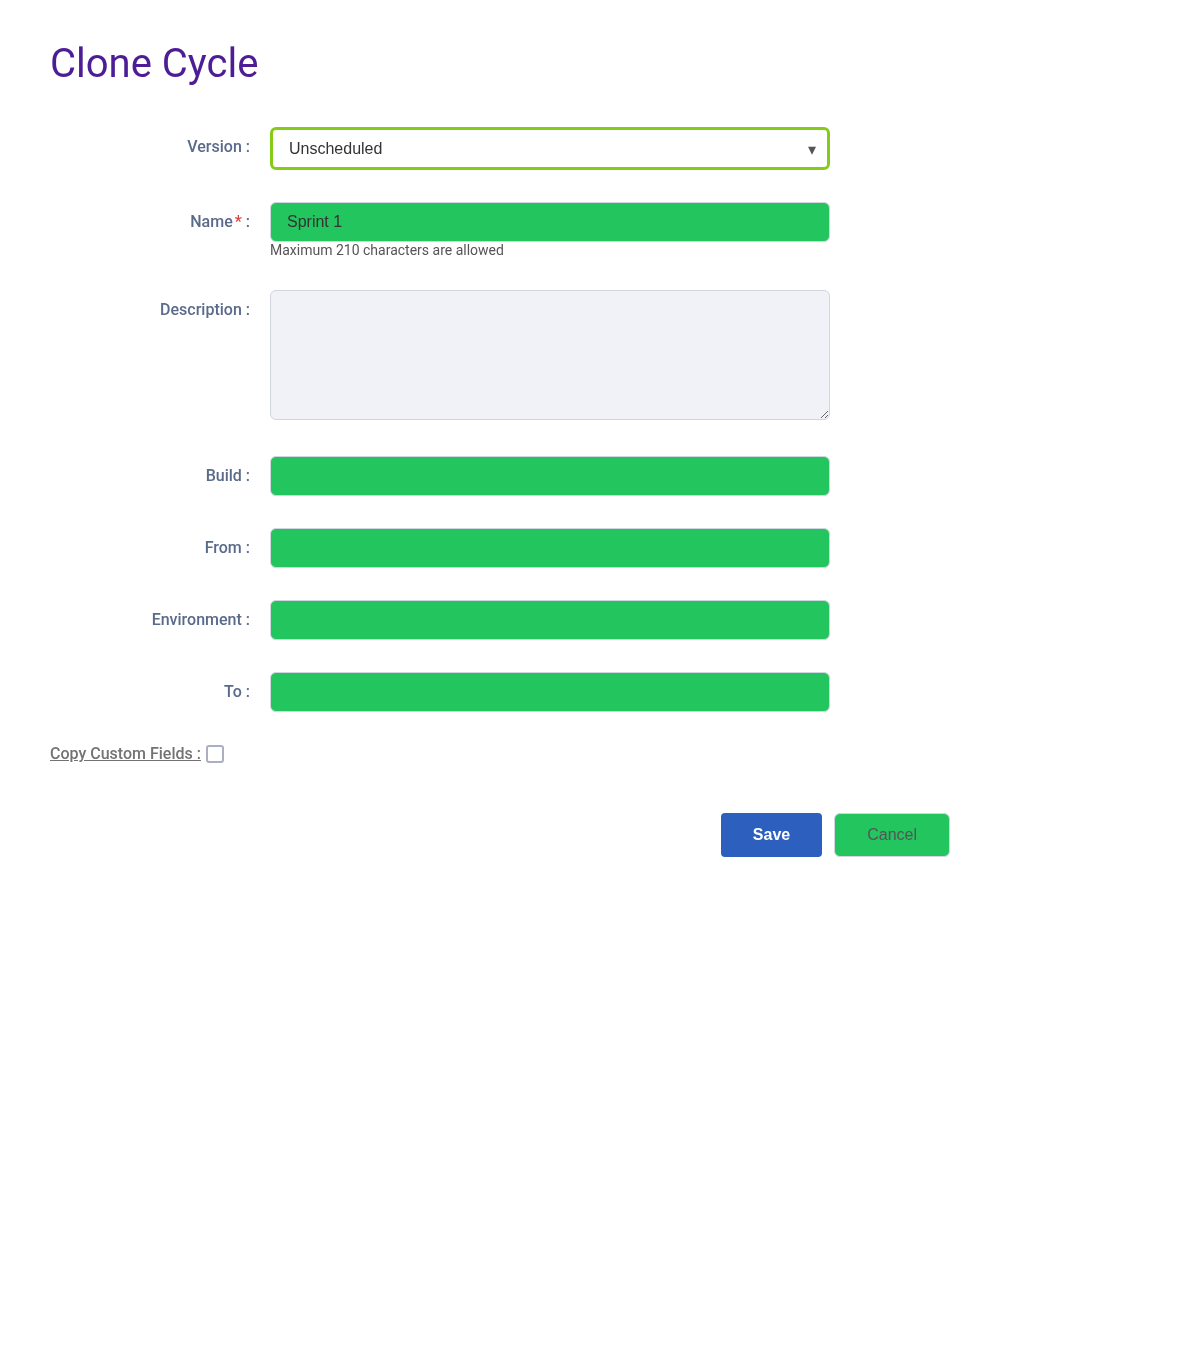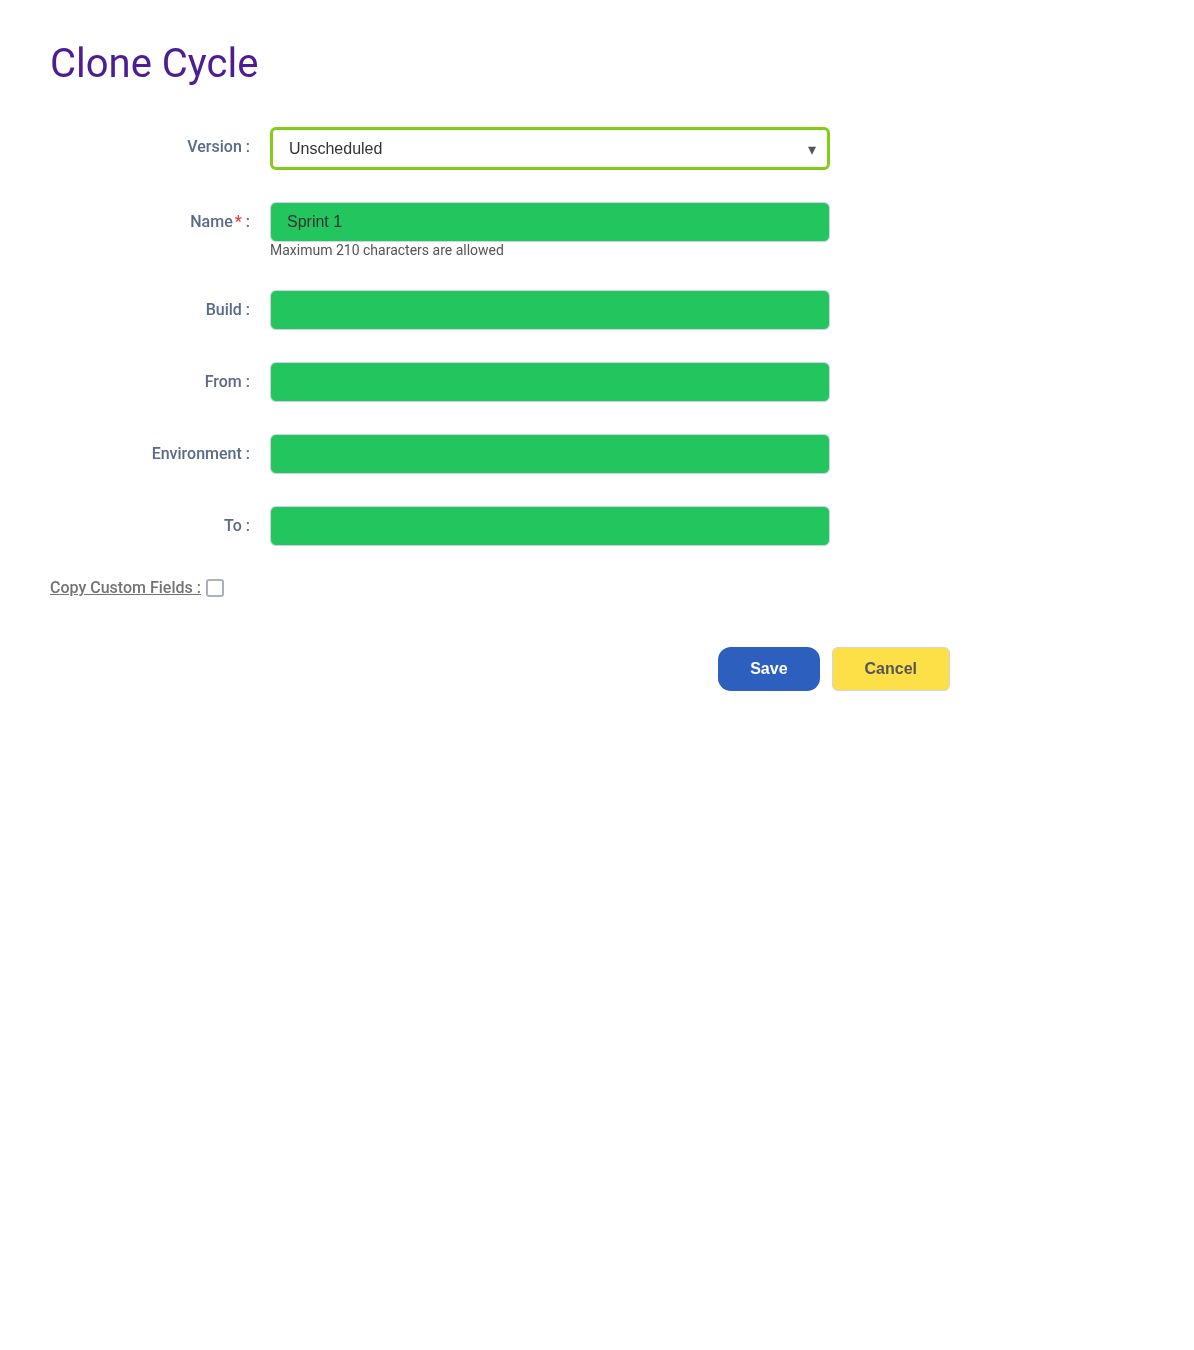--- a/index.html
+++ b/index.html
@@ -152,29 +152,29 @@
       margin-top: 20px;
     }
 
     .btn-save {
       padding: 12px 32px;
       font-size: 16px;
       font-weight: 600;
       background: #2c5fbe;
       color: #ffffff;
       border: none;
-      border-radius: 13px;
+      border-radius: 4px;
       cursor: pointer;
     }
 
     .btn-cancel {
       padding: 12px 32px;
       font-size: 16px;
-      font-weight: 700;
-      background: #fde047;
+      font-weight: 400;
+      background: #22c55e;
       color: #555;
       border: 1px solid #d0d5e0;
       border-radius: 6px;
       cursor: pointer;
     }
   </style>
 </head>
 <body>
 
 <h1 class="page-title">Clone Cycle</h1>
@@ -198,20 +198,26 @@
   <div class="form-row">
     <label class="form-label">
       <span>Name</span><span class="required">*</span><span> :</span>
     </label>
     <div class="form-field">
       <input type="text" class="form-input" value="Sprint 1" style="">
       <div class="hint-text">Maximum 210 characters are allowed</div>
     </div>
   </div>
 
+  <div class="form-row">
+    <label class="form-label">Description :</label>
+    <div class="form-field">
+      <textarea class="form-textarea" style=""></textarea>
+    </div>
+  </div>
 
   <div class="form-row">
     <label class="form-label">Build :</label>
     <div class="form-field">
       <input type="text" class="form-input" value="" style="">
     </div>
   </div>
 
   <div class="form-row">
     <label class="form-label">From :</label>

